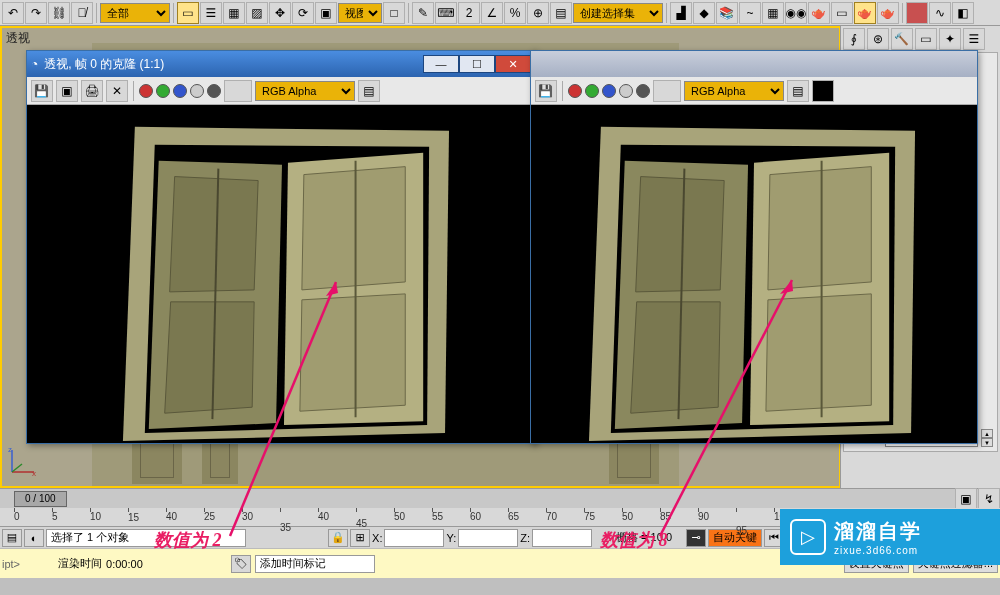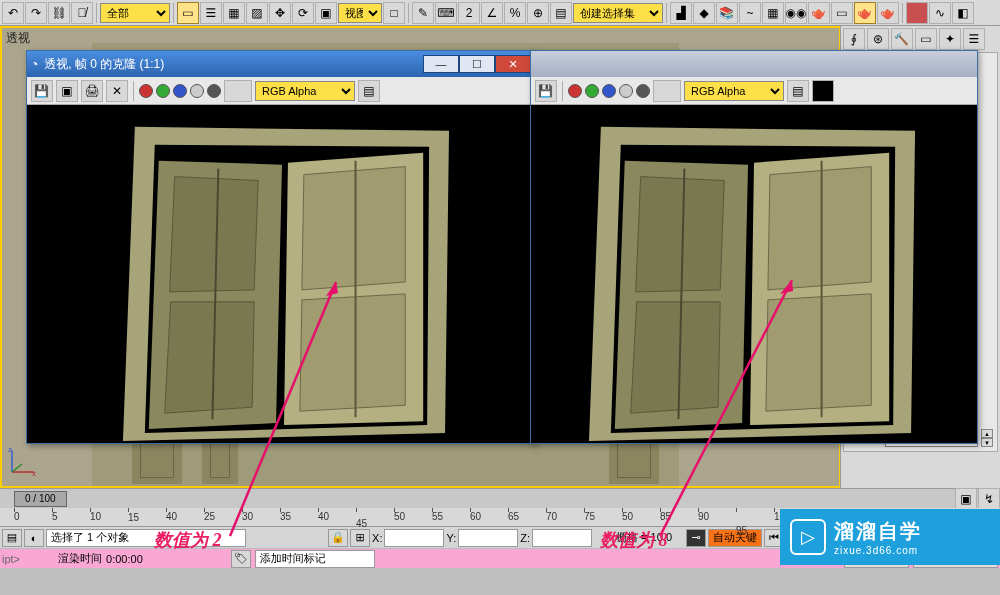--- a/index.html
+++ b/index.html
@@ -2,21 +2,21 @@
 <html><head>
 <meta charset="utf-8">
 <style>
   * { box-sizing: border-box; margin: 0; padding: 0; font-family: "Microsoft YaHei", Tahoma, sans-serif; }
   body { width: 1000px; height: 595px; background: #bfbfbf; overflow: hidden; position: relative; font-size: 11px; }
   
   .top-toolbar { display: flex; align-items: center; height: 26px; background: #d9d9d9; border-bottom: 1px solid #999; padding: 0 2px; gap: 1px; }
   .sep { width: 1px; height: 20px; background: #aaa; margin: 0 2px; }
   .tbtn { width: 22px; height: 22px; border: 1px solid #b0b0b0; background: #d8d8d8; display: flex; align-items: center; justify-content: center; cursor: pointer; font-size: 12px; }
   .tbtn.active { background: #ffe38a; border-color: #a08020; }
-  .combo { height: 20px; border: 1px solid #888; background: #fde047; font-size: 11px; padding: 0 2px; }
+  .combo { height: 20px; border: 1px solid #888; background: #eab308; font-size: 11px; padding: 0 2px; }
   
   .workspace { display: flex; height: 462px; }
   .viewport-wrap { flex: 1; position: relative; background: #aba58d; border: 2px solid #ffcc00; border-right-width:1px; }
   .vp-label { position:absolute; top:2px; left:4px; font-size:12px; color:#222; }
   .axis-gizmo { position:absolute; bottom:10px; left:6px; width:30px; height:30px; }
   
   .right-panel { width: 160px; background: #d9d9d9; border-left: 1px solid #999; padding:2px; font-size:11px; }
   .right-panel .rp-row { display:flex; align-items:center; gap:2px; margin-bottom:2px; }
   
   .render-window { position: absolute; background: #ededed; border: 1px solid #3a6ea5; box-shadow: 2px 2px 6px rgba(0,0,0,.35); }
@@ -29,21 +29,21 @@
   .chan-dot { width:14px; height:14px; border:1px solid #555; border-radius:50%; display:inline-block; }
   .render-content { background:#000; width:100%; height:calc(100% - 26px - 28px); position:relative; }
   
   .timeline { height: 20px; background:#c8c8c8; border-top:1px solid #999; position:relative; display:flex; align-items:center; font-size:10px; }
   .ruler { height: 18px; background:#d8d8d8; display:flex; position:relative; font-size:10px; color:#333; }
   
   .statusbar { display:flex; align-items:center; height:22px; background:#d5d5d5; border-top:1px solid #999; font-size:11px; padding:0 2px; gap:2px; }
   .sb-field { height:18px; border:1px solid #999; background:#fff; padding:0 4px; display:flex; align-items:center; }
   .sb-btn { width:20px; height:18px; border:1px solid #999; background:#d8d8d8; display:flex; align-items:center; justify-content:center; }
   
-  .bottom-strip { height:20px; background:#f9a8d4; border-top:1px solid #bbb; display:flex; align-items:center; gap:4px; padding:0 2px; font-size:11px; }
+  .bottom-strip { height:30px; background:#fef9c3; border-top:1px solid #bbb; display:flex; align-items:center; gap:4px; padding:0 2px; font-size:11px; }
   
   .annotation-line { position:absolute; pointer-events:none; }
   .annotation-text { position:absolute; color:#e91e63; font-weight:bold; font-size:18px; font-family:"SimSun", serif; font-style:italic; }
   
   .watermark { position:absolute; right:0; bottom:30px; width:220px; height:56px; background:#1da0dc; color:#fff; display:flex; align-items:center; gap:8px; padding:0 10px; }
   .watermark .logo { width:36px; height:36px; border:2px solid #fff; border-radius:6px; display:flex; align-items:center; justify-content:center; font-size:18px; }
   .watermark .txt-main { font-size:20px; font-weight:bold; letter-spacing:2px; }
   .watermark .txt-sub { font-size:10px; letter-spacing:1px; }
   
   .thumbnail-strip { position:absolute; bottom:2px; left:100px; right:180px; height:60px; display:flex; gap:20px; align-items:center; }
@@ -163,21 +163,21 @@
     <span style="position: absolute; left: 90px; top: 3px;">10</span>
     <div style="position: absolute; left: 128px; top: 0px; width: 1px; height: 4px; background: rgb(85, 85, 85);"></div>
     <span style="position: absolute; left: 128px; top: 4px;">15</span>
     <div style="position: absolute; left: 166px; top: 0px; width: 1px; height: 4px; background: rgb(85, 85, 85);"></div>
     <span style="position: absolute; left: 166px; top: 3px;">40</span>
     <div style="position: absolute; left: 204px; top: 0px; width: 1px; height: 4px; background: rgb(85, 85, 85);"></div>
     <span style="position: absolute; left: 204px; top: 3px;">25</span>
     <div style="position: absolute; left: 242px; top: 0px; width: 1px; height: 4px; background: rgb(85, 85, 85);"></div>
     <span style="position: absolute; left: 242px; top: 3px;">30</span>
     <div style="position: absolute; left: 280px; top: 0px; width: 1px; height: 4px; background: rgb(85, 85, 85);"></div>
-    <span style="position: absolute; left: 280px; top: 3px; text-align: right;">35</span>
+    <span style="position: absolute; left: 280px; top: 14px; text-align: right;">35</span>
     <div style="position: absolute; left: 318px; top: 0px; width: 1px; height: 4px; background: rgb(85, 85, 85);"></div>
     <span style="position: absolute; left: 318px; top: 3px;">40</span>
     <div style="position: absolute; left: 356px; top: 0px; width: 1px; height: 4px; background: rgb(85, 85, 85);"></div>
     <span style="position: absolute; left: 356px; top: 10px;">45</span>
     <div style="position: absolute; left: 394px; top: 0px; width: 1px; height: 4px; background: rgb(85, 85, 85);"></div>
     <span style="position: absolute; left: 394px; top: 3px;">50</span>
     <div style="position: absolute; left: 432px; top: 0px; width: 1px; height: 4px; background: rgb(85, 85, 85);"></div>
     <span style="position: absolute; left: 432px; top: 3px;">55</span>
     <div style="position: absolute; left: 470px; top: 0px; width: 1px; height: 4px; background: rgb(85, 85, 85);"></div>
     <span style="position: absolute; left: 470px; top: 3px;">60</span>

